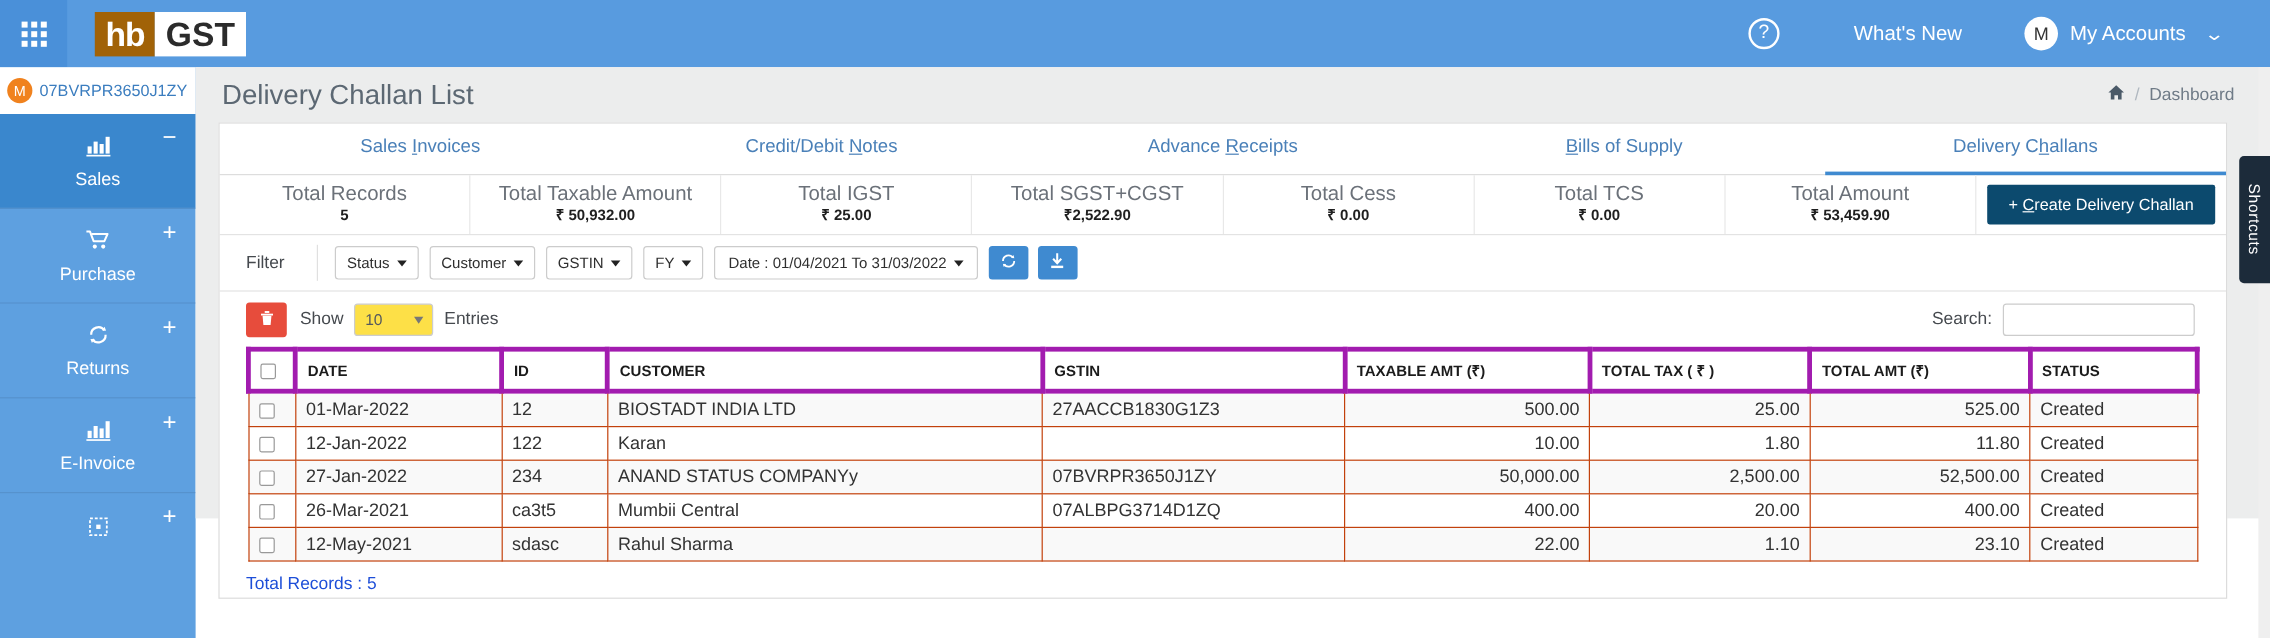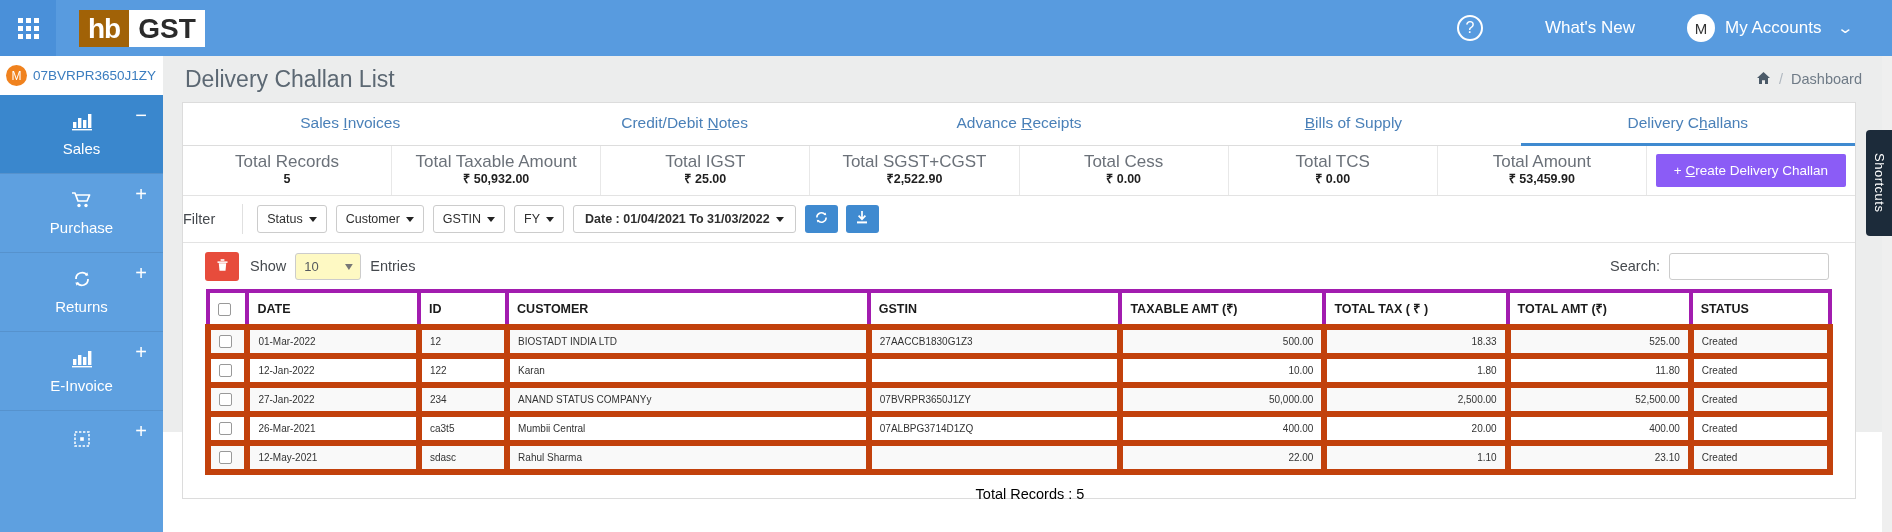--- a/index.html
+++ b/index.html
@@ -170,69 +170,70 @@
     align-items: center; justify-content: center;
     border-right: 1px solid #e8e8e8;
   }
   .stat .s-lbl { font-size: 17px; color: #6b7179; line-height: 16px; }
   .stat .s-val { font-size: 12.5px; color: #1f1f1f; font-weight: bold; line-height: 18px; }
   .stat-action {
     width: 330px; display: flex; align-items: center; justify-content: center;
     border-right: none;
   }
   .btn-create {
-    background: #8b5cf6; color: #fff;
+    background: #0c4a6e; color: #fff;
     font-size: 13.5px; padding: 9px 18px;
     border: none; cursor: pointer; white-space: nowrap;
     border-radius: 2px;
   }
   .btn-create u { text-decoration: underline; }
 
   
   .filterbar {
     display: flex; align-items: center; height: 47px;
     border-bottom: 1px solid #e3e3e3;
+    padding-left: 22px;
   }
   .filter-lbl { font-size: 14.5px; color: #45494e; margin-right: 27px; }
   .filter-div { width: 1px; height: 30px; background: #e0e0e0; margin-right: 14px; }
   .drop {
     border: 1px solid #ccc; background: #fff;
     font-size: 12.5px; color: #2f2f2f;
     padding: 6px 9px; margin-right: 9px;
     cursor: pointer; display: flex; align-items: center; gap: 6px;
     border-radius: 3px; white-space: nowrap;
   }
   .drop .caret {
     width: 0; height: 0;
     border-left: 4px solid transparent;
     border-right: 4px solid transparent;
     border-top: 5px solid #222;
   }
-  .drop.date { font-weight: bold; padding: 6px 11px; }
+  .drop.date { font-weight: normal; padding: 6px 11px; }
   .icon-btn {
     width: 33px; height: 28px; background: #3f8ad0;
     color: #fff; border: none; cursor: pointer;
     display: flex; align-items: center; justify-content: center;
     font-size: 14px; margin-right: 8px; border-radius: 3px;
   }
 
   
   .toolrow {
     display: flex; align-items: center; height: 46px;
     padding: 0 26px 0 22px;
   }
   .trash-btn {
     width: 34px; height: 29px; background: #e74c3c;
     border: none; color: #fff; cursor: pointer;
     display: flex; align-items: center; justify-content: center;
     font-size: 14px; border-radius: 3px; margin-right: 11px;
   }
   .show-lbl, .entries-lbl { font-size: 14.5px; color: #45494e; }
   .show-sel {
-    border: 1px solid #ccc; background: #fef9c3; border-radius: 3px;
+    border: 1px solid #ccc; background: #fde047; border-radius: 3px;
     font-size: 13px; color: #55595e;
     padding: 5px 8px; margin: 0 9px;
     width: 66px; display: flex; align-items: center;
     justify-content: space-between; cursor: pointer;
   }
   .show-sel .c2 { color: #777; font-size: 12px; transform: scaleX(1.3); }
   .search-wrap { margin-left: auto; display: flex; align-items: center; }
   .search-lbl { font-size: 14.5px; color: #45494e; margin-right: 9px; }
   .search-box {
     width: 160px; height: 27px;
@@ -250,23 +251,23 @@
   }
   table.grid th {
     font-size: 12.5px; color: #1b1b1b; font-weight: bold;
     text-align: left; padding: 7px 8px;
     border: 4px solid #a21caf;
     background: #fff;
     text-transform: uppercase;
     white-space: nowrap;
   }
   table.grid td {
-    font-size: 10px; color: #333;
+    font-size: 15px; color: #333;
     padding: 5px 8px;
-    border: 6px solid #c2410c;
+    border: 1px solid #c2410c;
     white-space: nowrap; overflow: hidden;
   }
   table.grid tr.odd td { background: #f9f9f9; }
   table.grid td.num, table.grid th.num { text-align: right; }
   .cbx {
     width: 13px; height: 13px;
     border: 1px solid #999; border-radius: 2px;
     background: #fff; display: inline-block;
     cursor: pointer; vertical-align: middle;
   }
@@ -274,23 +275,22 @@
   .col-date { width: 148px; }
   .col-id { width: 76px; }
   .col-cust { width: 312px; }
   .col-gstin { width: 217px; }
   .col-tax { width: 176px; }
   .col-ttax { width: 158px; }
   .col-tamt { width: 158px; }
   .col-status { width: 120px; }
 
   .total-rec {
-    font-size: 14.5px; color: #000000;
+    font-size: 14.5px; color: #1d4ed8;
     padding: 11px 0 0 22px;
-    text-align: center;
   }
 
   
   .shortcuts {
     position: absolute; top: 130px; right: 0;
     width: 26px; height: 106px;
     background: #1c2b3a; color: #fff;
     border-radius: 4px 0 0 4px;
     display: flex; align-items: center; justify-content: center;
     cursor: pointer; z-index: 30;
@@ -559,21 +559,21 @@
         </tr>
       </thead>
       <tbody>
         <tr class="odd">
           <td><span class="cbx"></span></td>
           <td>01-Mar-2022</td>
           <td>12</td>
           <td>BIOSTADT INDIA LTD</td>
           <td>27AACCB1830G1Z3</td>
           <td class="num">500.00</td>
-          <td class="num">18.33</td>
+          <td class="num">25.00</td>
           <td class="num">525.00</td>
           <td>Created</td>
         </tr>
         <tr>
           <td><span class="cbx"></span></td>
           <td>12-Jan-2022</td>
           <td>122</td>
           <td>Karan</td>
           <td></td>
           <td class="num">10.00</td>

